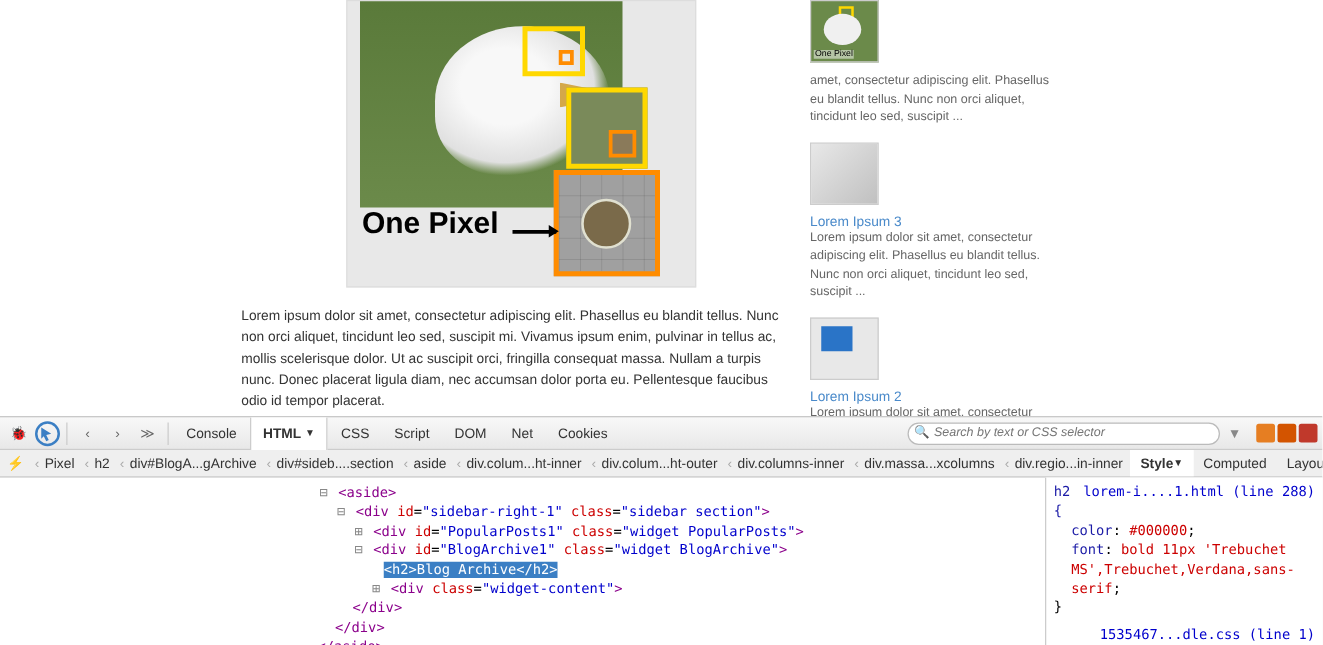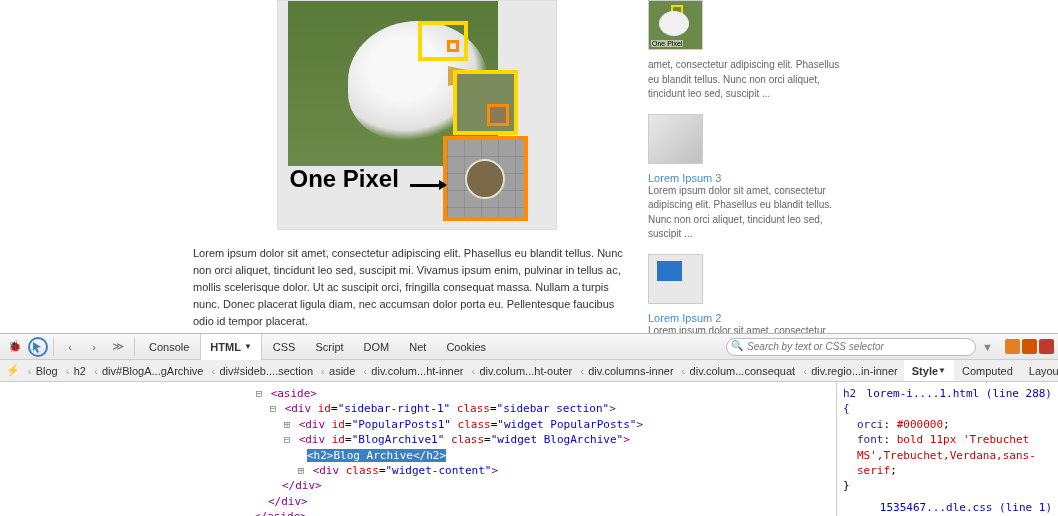--- a/index.html
+++ b/index.html
@@ -183,29 +183,29 @@
       <div class="dt-winbtns">
         <span class="wb1"></span>
         <span class="wb2"></span>
         <span class="wb3"></span>
       </div>
     </div>
   </div>
 
   <div class="dt-crumbs">
     <span class="crumb-btn">⚡</span>
-    <span class="crumb">Blog</span>
+    <span class="crumb">Pixel</span>
     <span class="crumb">h2</span>
     <span class="crumb">div#BlogA...gArchive</span>
     <span class="crumb">div#sideb....section</span>
     <span class="crumb">aside</span>
     <span class="crumb">div.colum...ht-inner</span>
     <span class="crumb">div.colum...ht-outer</span>
     <span class="crumb">div.columns-inner</span>
-    <span class="crumb">div.colum...consequat</span>
+    <span class="crumb">div.massa...xcolumns</span>
     <span class="crumb">div.regio...in-inner</span>
     <div class="right-tabs">
       <span class="rtab active">
           <span>Style</span> 
           <span style="font-size:8px;">▼</span>
         </span>
       <span class="rtab">Computed</span>
       <span class="rtab">Layout</span>
 
     </div>
@@ -222,21 +222,21 @@
 <div class="line" style="padding-left:278px;"><span class="tag-purple">&lt;/div&gt;</span></div>
 <div class="line" style="padding-left:264px;"><span class="tag-purple">&lt;/div&gt;</span></div>
 <div class="line" style="padding-left:250px;"><span class="tag-purple">&lt;/aside&gt;</span></div>
 
     </div>
 
     <div class="dt-styles">
       <div class="rule">
         <span class="link">lorem-i....1.html (line 288)</span>
         <span class="sel">h2 {</span>
-        <div class="decl"><span class="prop">orci</span>: <span class="val">#000000</span>;</div>
+        <div class="decl"><span class="prop">color</span>: <span class="val">#000000</span>;</div>
         <div class="decl"><span class="prop">font</span>: <span class="val">bold 11px 'Trebuchet MS',Trebuchet,Verdana,sans-serif</span>;</div>
         <div>}</div>
       </div>
       <div class="rule">
         <span class="link">1535467...dle.css (line 1)</span>
 
       </div>
 
     </div>
   </div>

